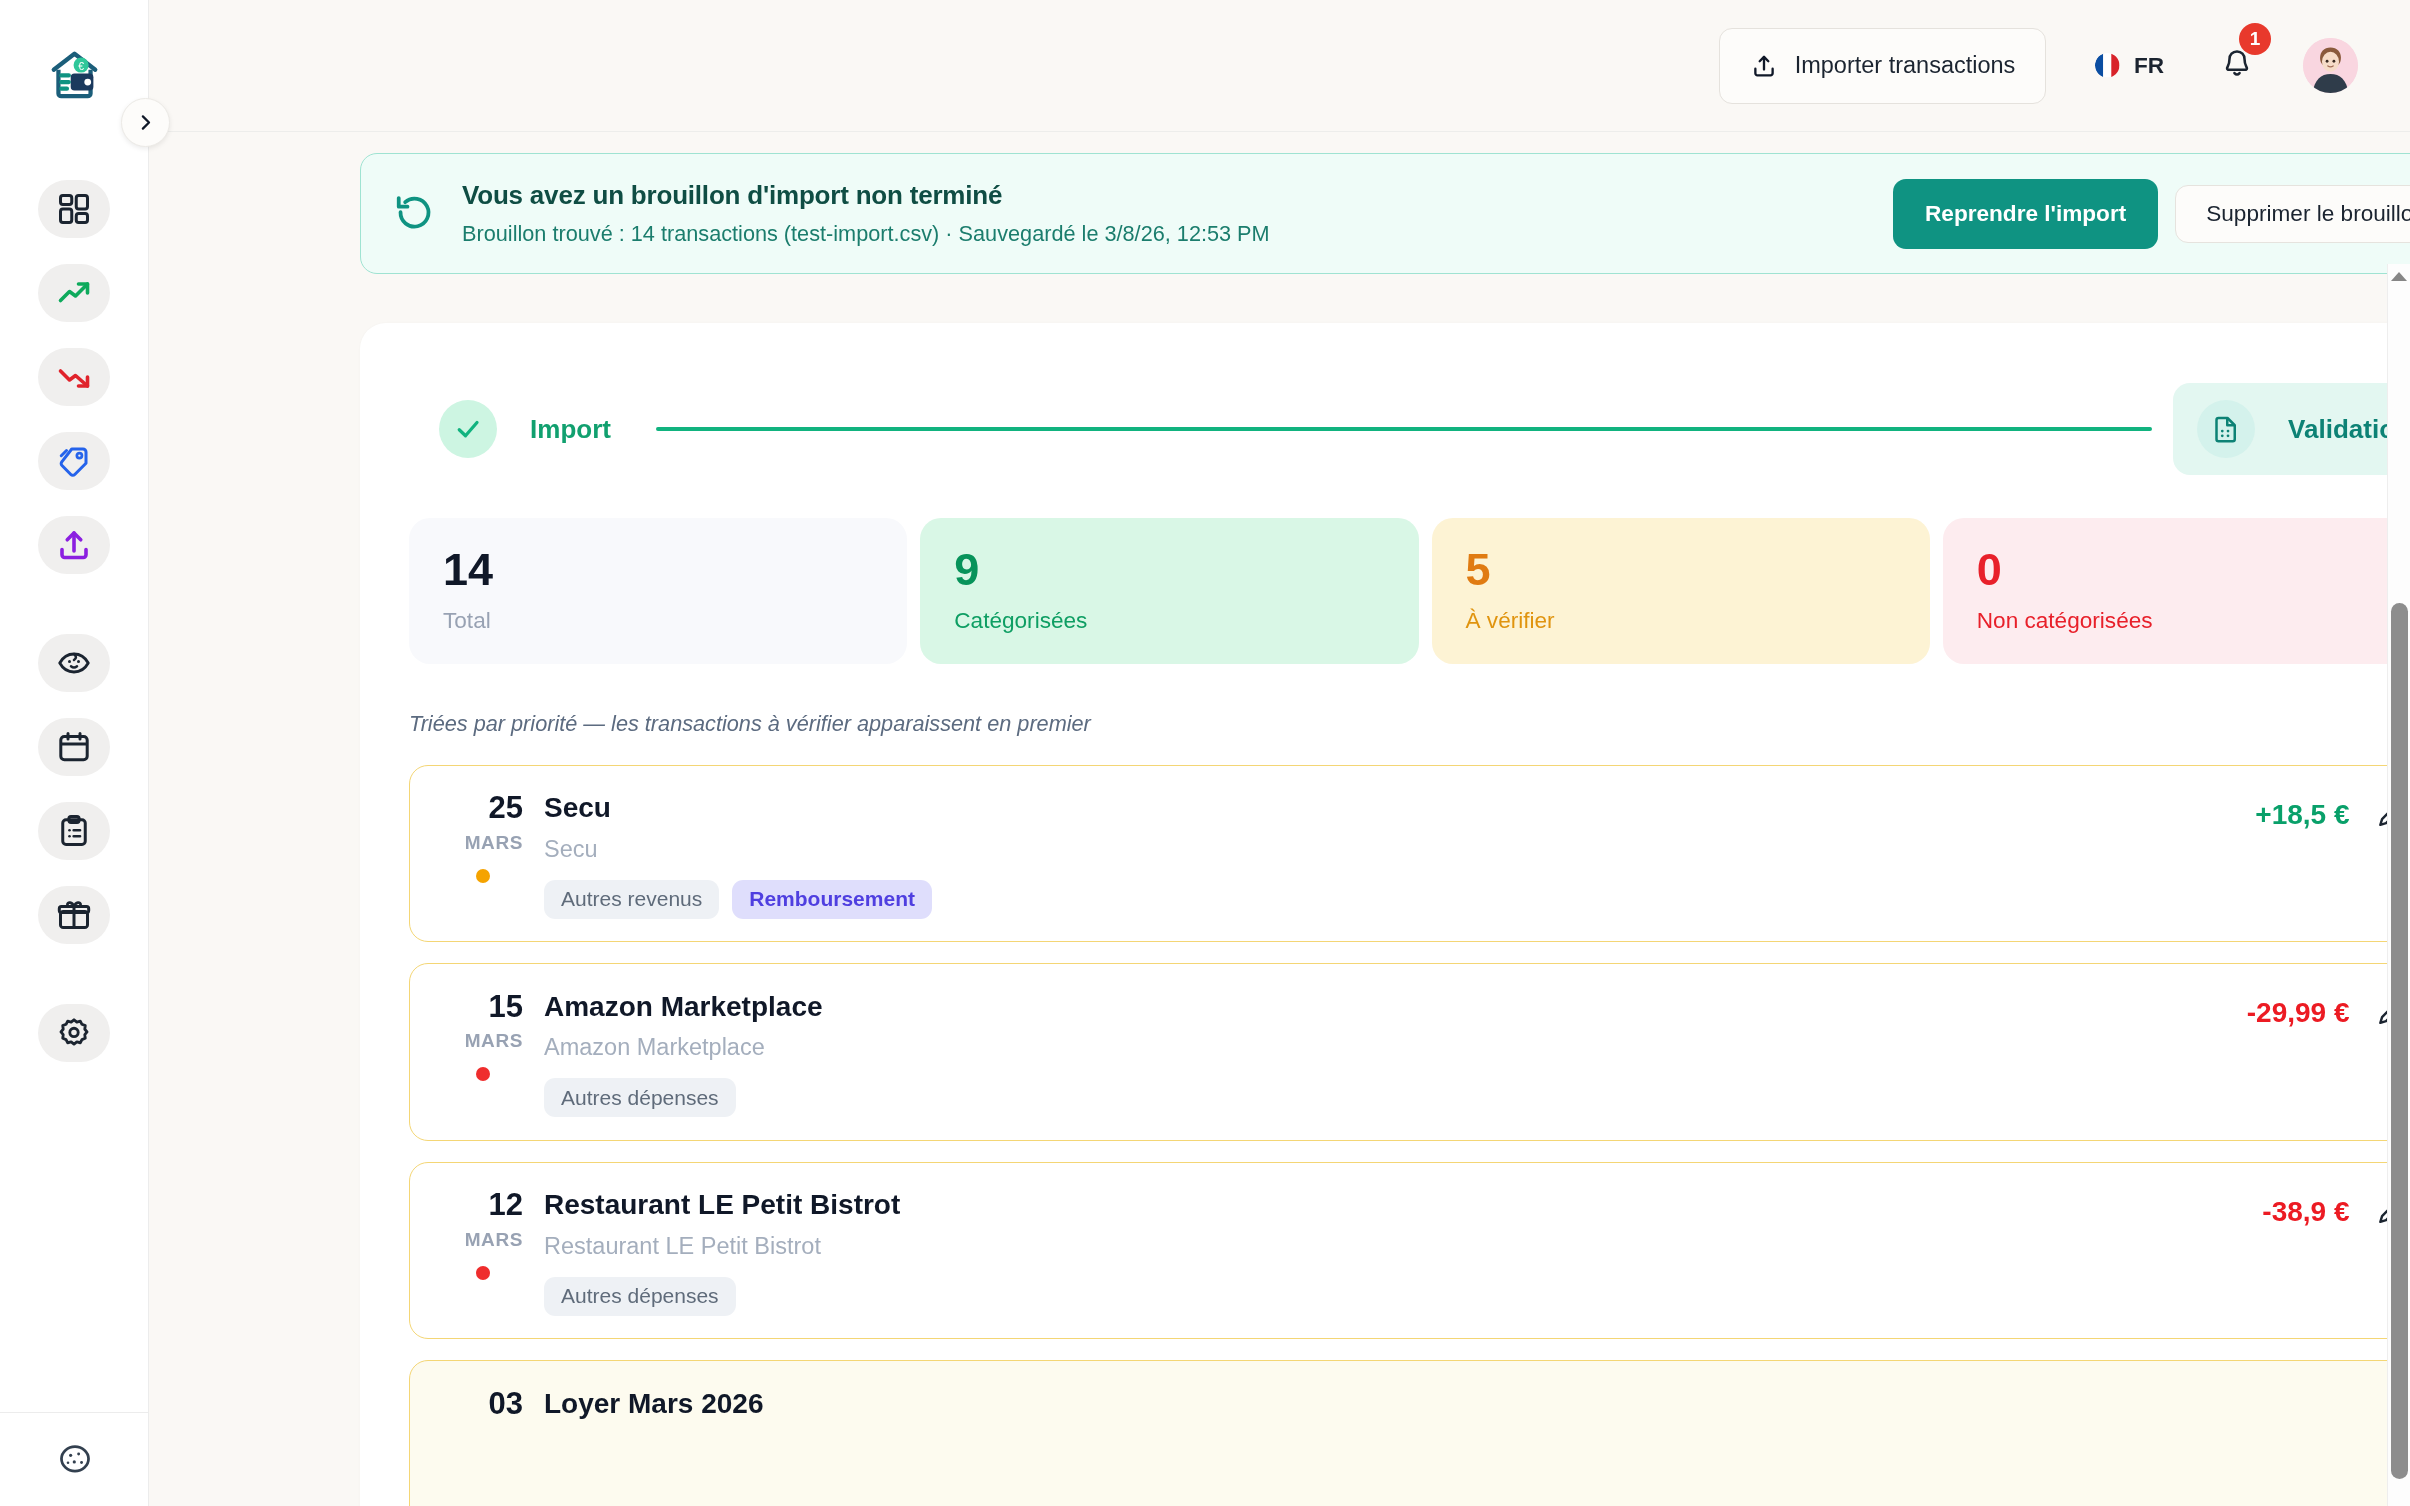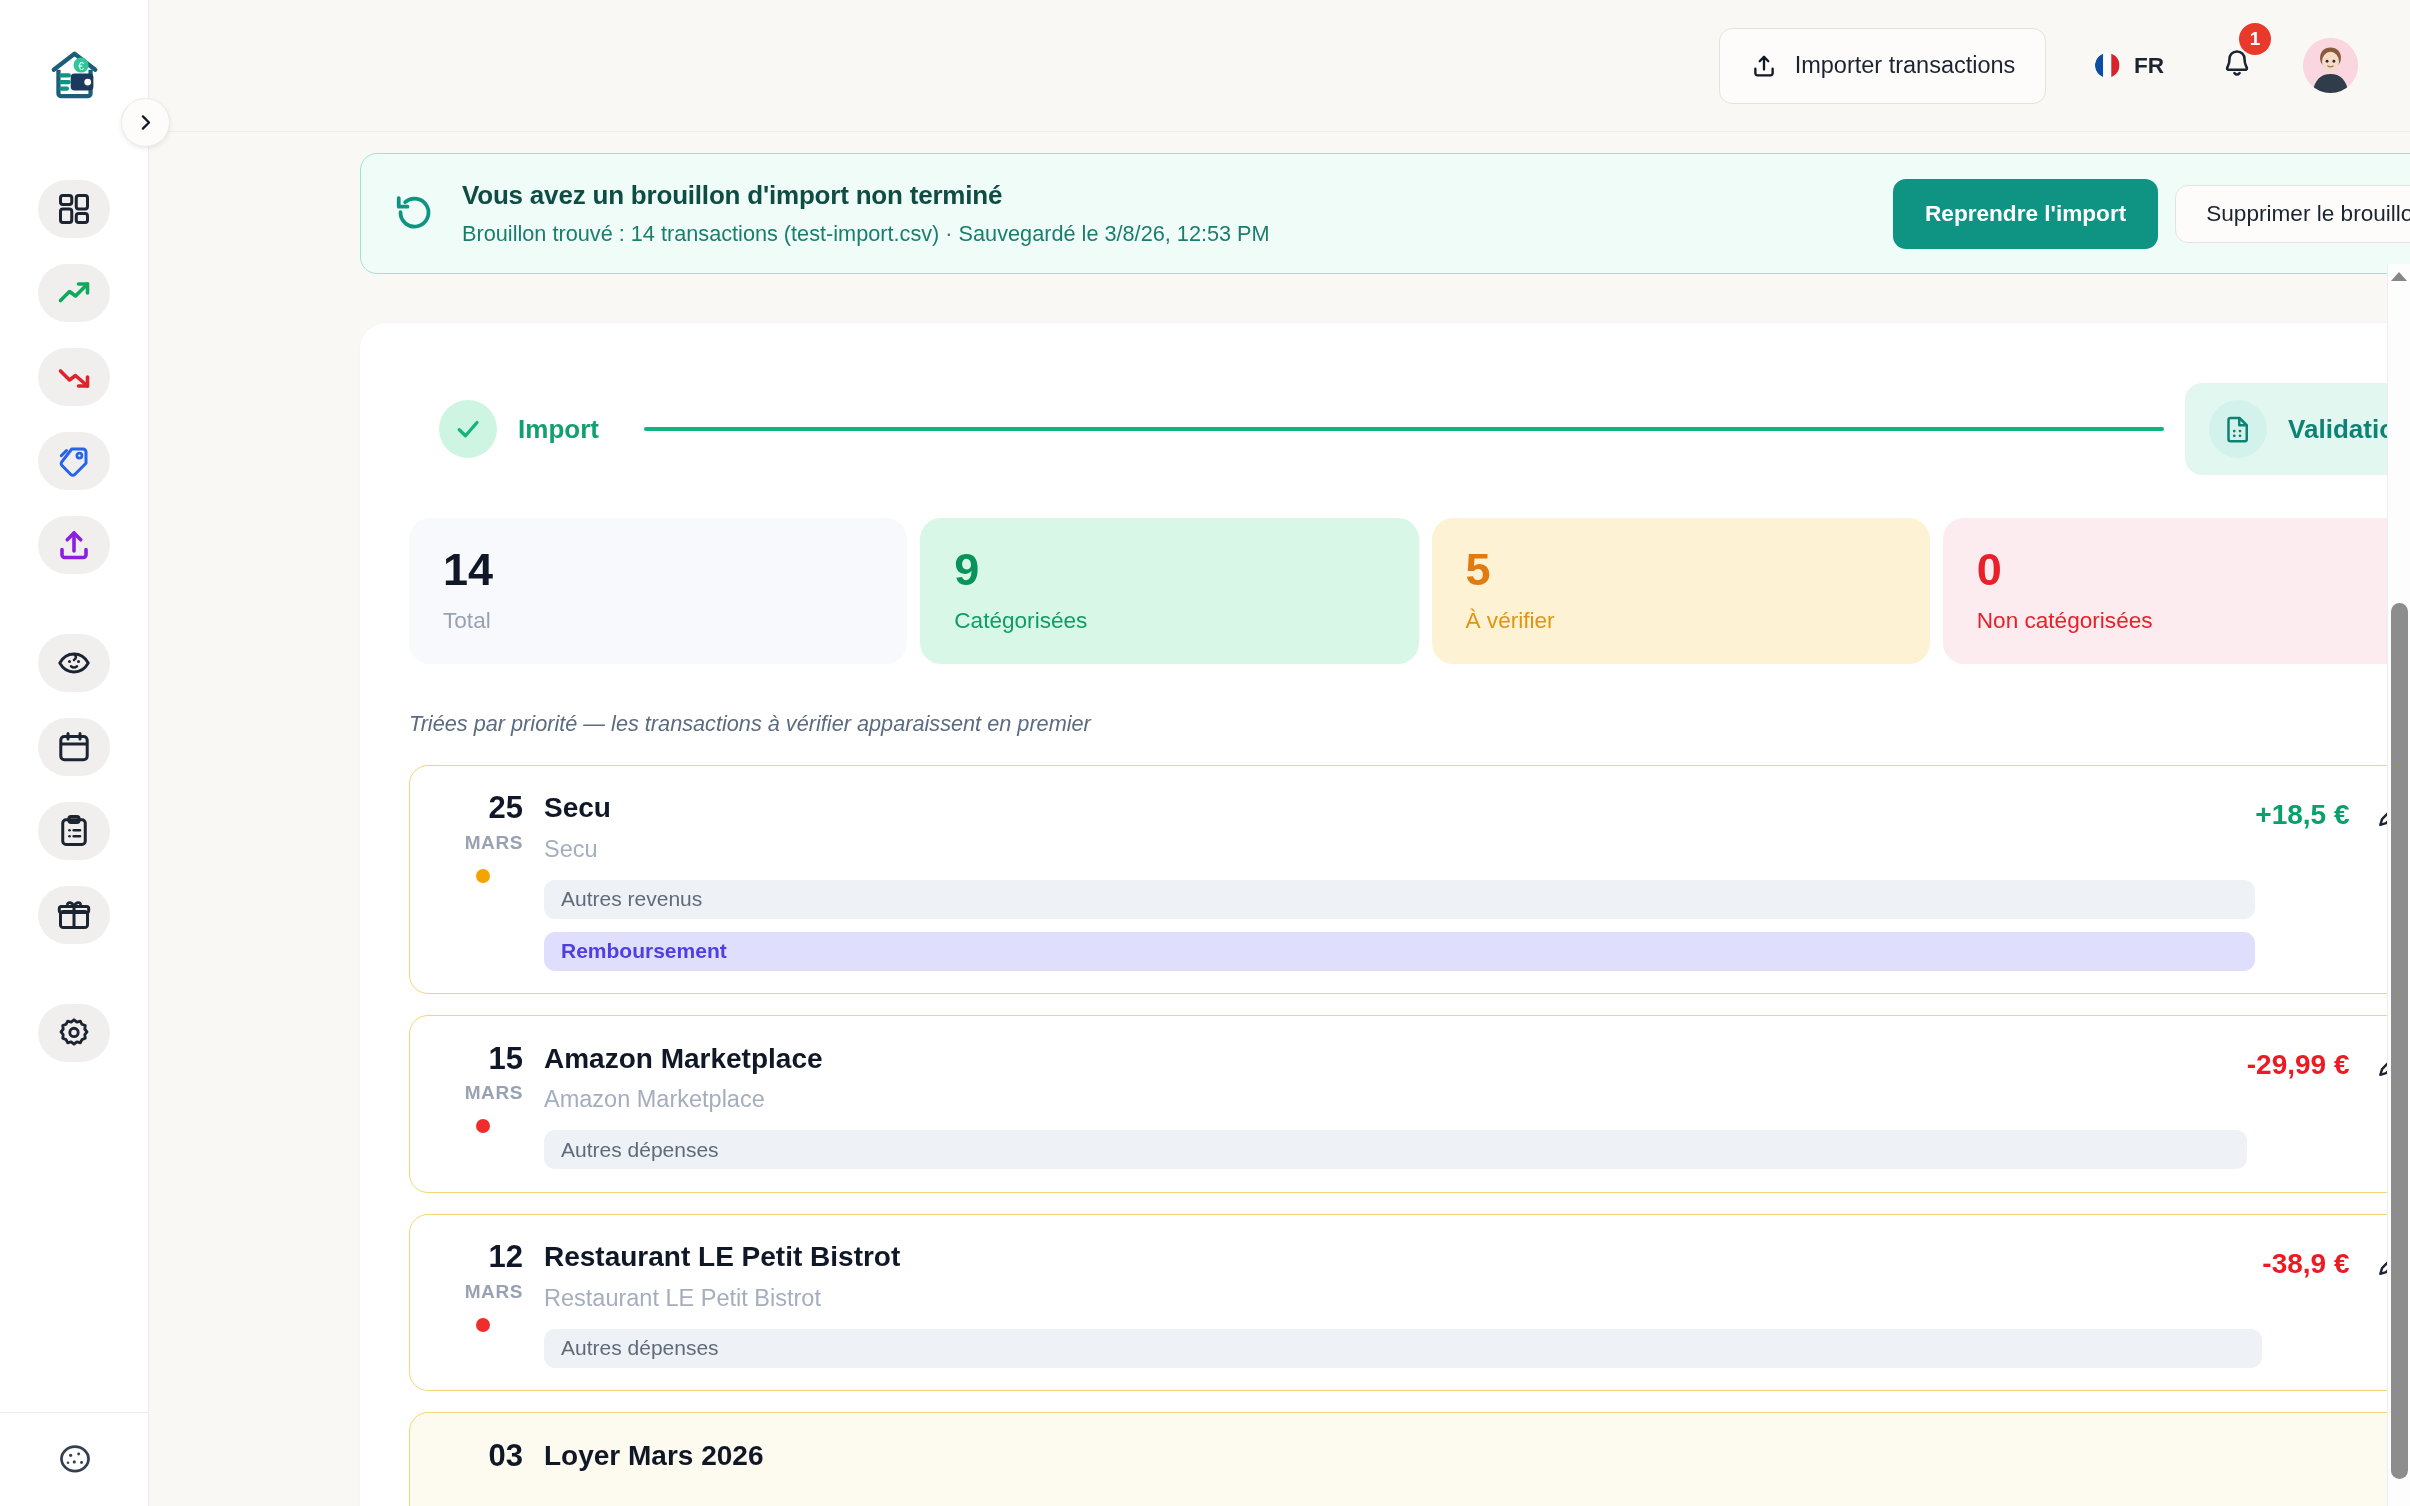--- a/index.html
+++ b/index.html
@@ -188,21 +188,21 @@
     background: #ffffff;
     border-radius: 26px;
     padding: 60px 49px 53px 49px;
     width: 2130px;
     box-shadow: 0 0.9px 2.8px rgba(0,0,0,.03);
     min-height: 1224px;
   }
 
   
   .stepper { display: flex; align-items: center; padding: 0 5.6px; }
-  .step { display: flex; align-items: center; gap: 21px; padding: 17px 24.5px; border-radius: 17px; text-align: right; }
+  .step { display: flex; align-items: center; gap: 33px; padding: 17px 24.5px; border-radius: 17px; text-align: right; }
   .step.active-last { background: #e3f7f1; }
   .step-circle {
     width: 58px; height: 58px; border-radius: 50%;
     background: #cdf5e2;
     display: flex; align-items: center; justify-content: center;
     flex: 0 0 auto;
   }
   .step-circle.teal { background: #d4f2ec; }
   .step-label { font-size: 26px; font-weight: bold; }
   .step-label.green { color: #11a06f; }
@@ -274,21 +274,21 @@
     padding-top: 1.9px;
   }
   .tx-day { font-size: 31px; font-weight: bold; color: #101828; line-height: 1; }
   .tx-month { font-size: 19px; font-weight: bold; color: #98a2b3; letter-spacing: 0.6px; margin-top: 8.5px; }
   .tx-dot { width: 14px; height: 14px; border-radius: 50%; margin: 15px auto 0 auto; }
   .tx-dot.orange { background: #f5a300; }
   .tx-dot.red { background: #ef2d2d; }
   .tx-main { flex: 1; padding-left: 21px; padding-top: 1.9px; min-width: 0; }
   .tx-title { font-size: 28px; font-weight: bold; color: #101828; line-height: 1.15; }
   .tx-sub { font-size: 23.5px; color: #a4aebd; margin-top: 11.3px; }
-  .tx-tags { margin-top: 17px; display: flex; gap: 13px; flex-wrap: wrap; flex-direction: column; }
+  .tx-tags { margin-top: 17px; display: flex; gap: 13px; flex-wrap: wrap; }
   .tag {
     border-radius: 11.3px;
     padding: 7.5px 17px;
     font-size: 21px;
   }
   .tag.gray { background: #eef1f5; color: #5f6b7a; }
   .tag.violet { background: #dfdefc; color: #4f3fe0; font-weight: bold; }
   .tx-right { display: flex; align-items: center; gap: 24.5px; padding-top: 7.5px; flex: 0 0 auto; }
   .tx-amount { font-size: 28px; font-weight: bold; white-space: nowrap; }
   .tx-amount.pos { color: #09a06a; }

